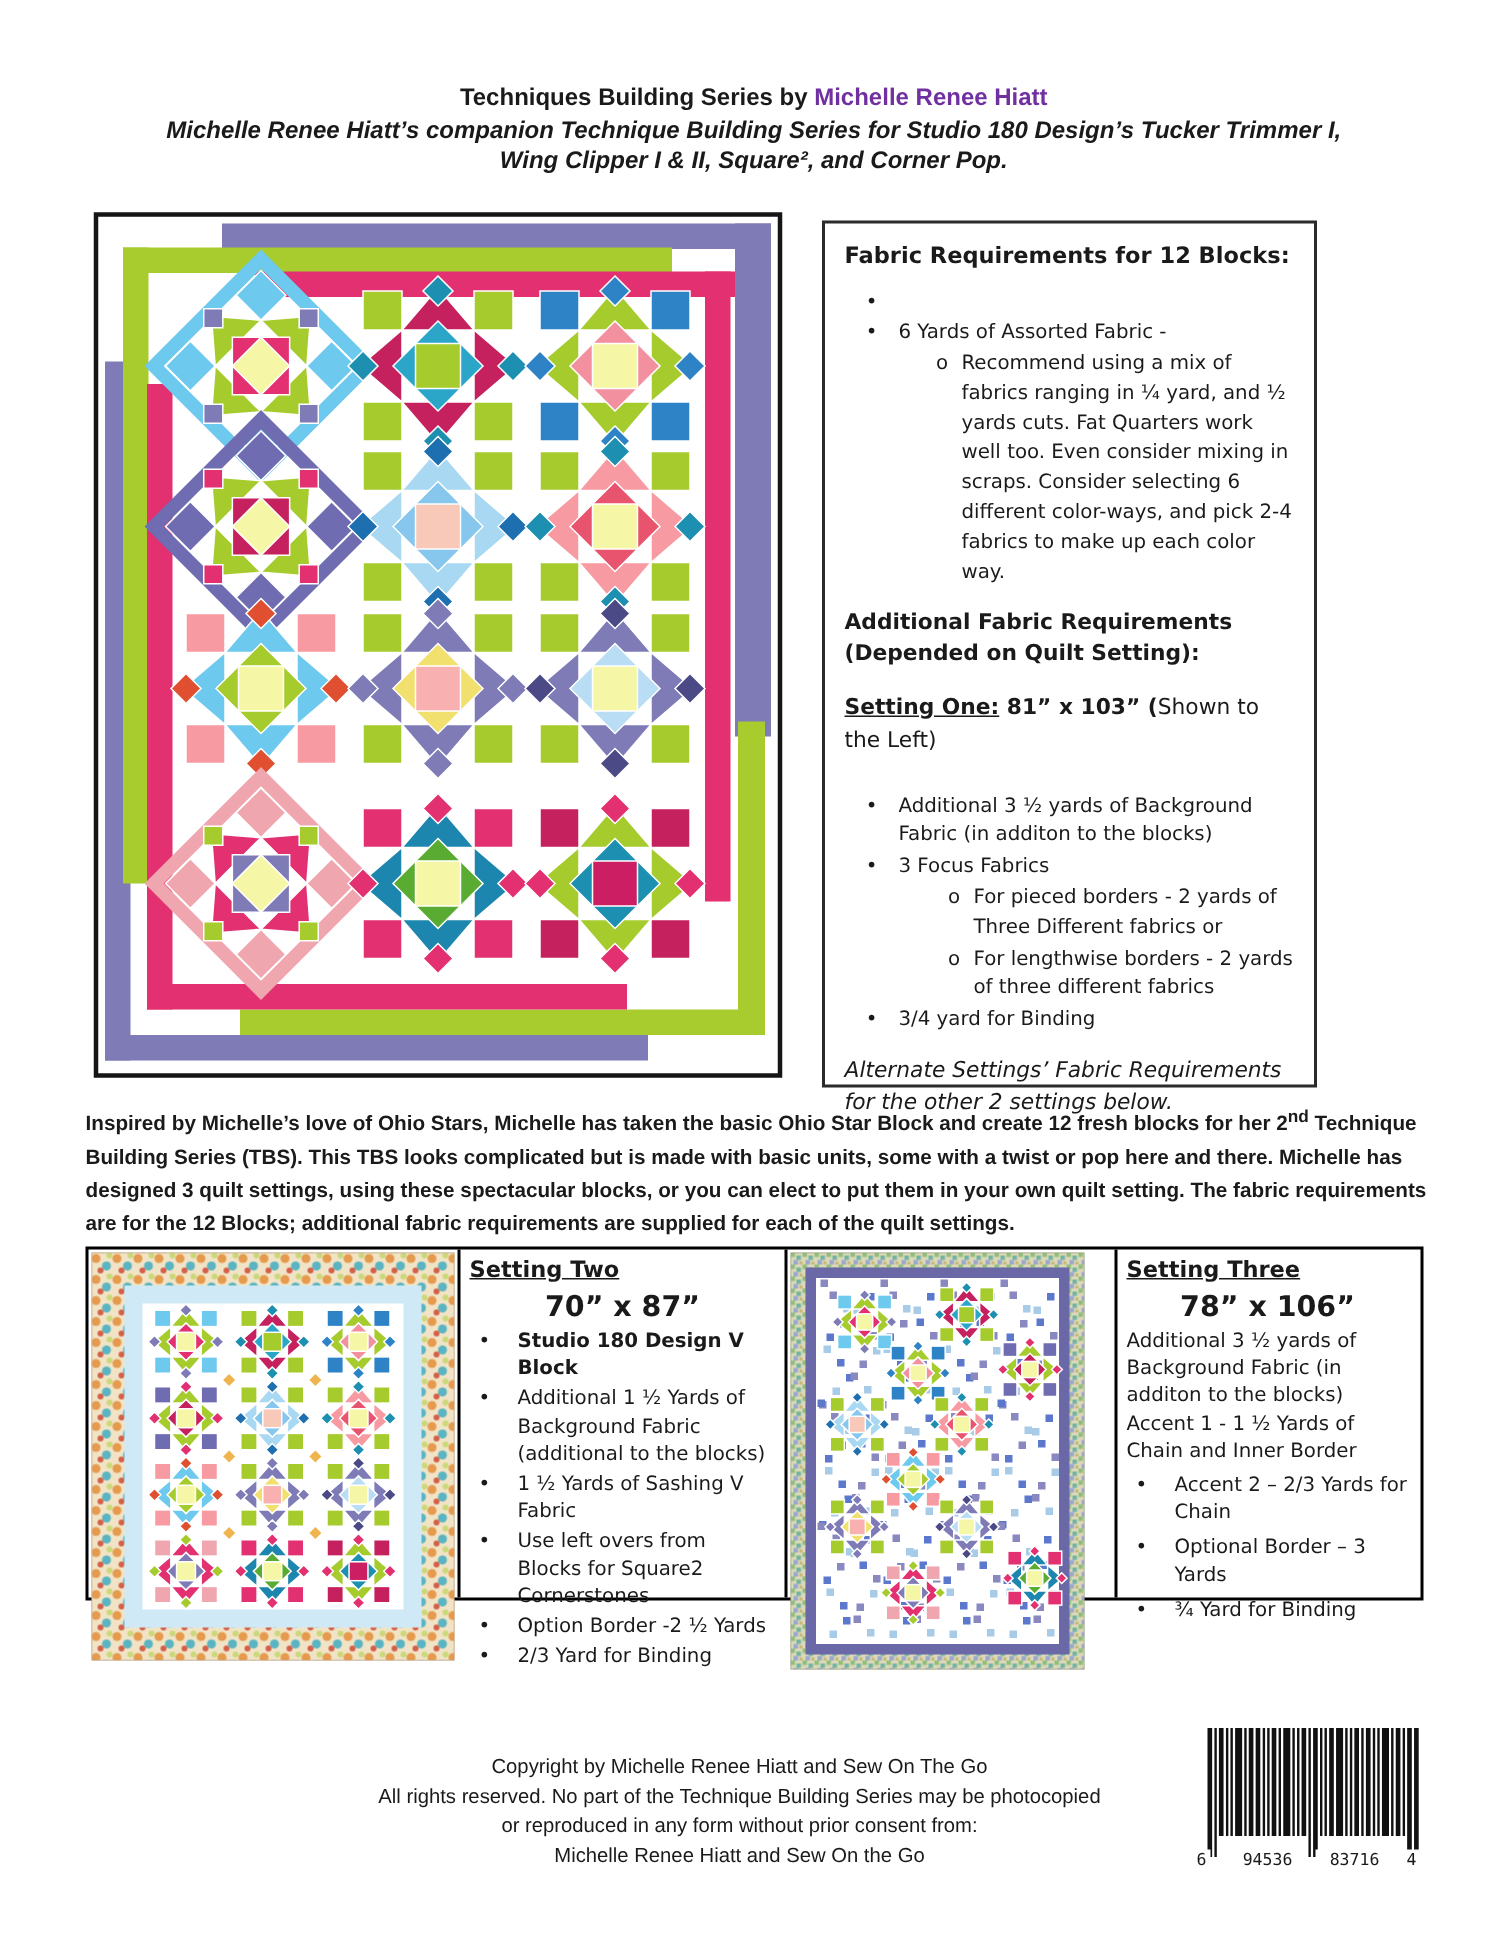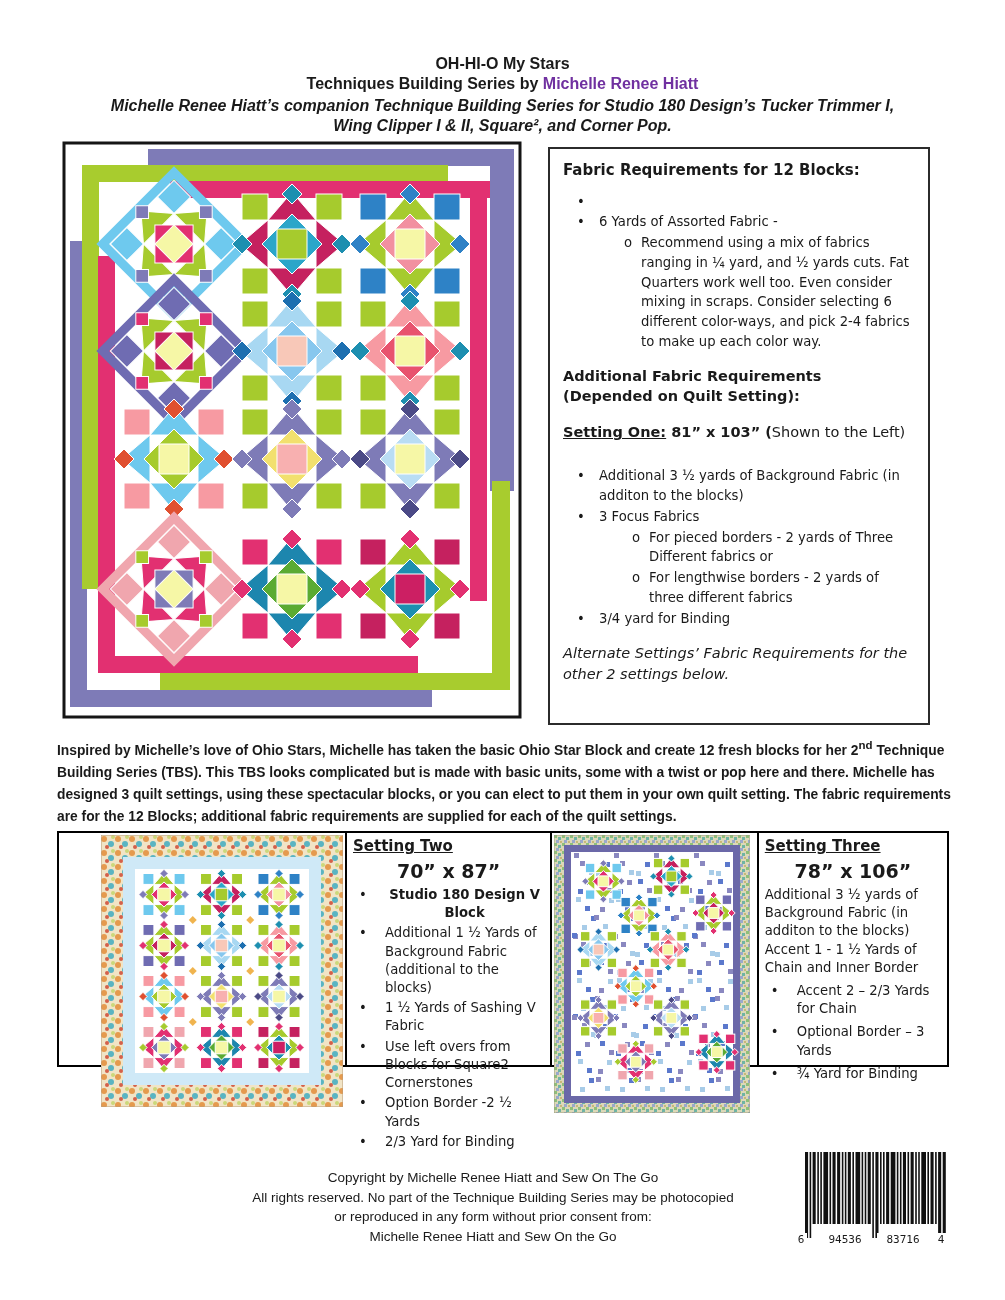--- a/index.html
+++ b/index.html
@@ -7,45 +7,45 @@
         font-family:"Liberation Sans",sans-serif;color:#1a1a1a;}
   
   .hdr{position:absolute;top:55px;left:0;width:100%;text-align:center;}
   .h-title{font-size:16px;font-weight:bold;}
   .h-series{font-size:16px;font-weight:bold;margin-top:2px;}
   .h-author{color:#7030a0;}
   .h-tagline{font-size:16px;font-weight:bold;font-style:italic;width:800px;margin:3px auto 0;line-height:1.25;}
   
   .quilt-main{position:absolute;left:62px;top:141px;width:462px;height:580px;}
   
-  .fabric-box{position:absolute;left:548px;top:147px;width:382px;height:578px;border:2px solid #2b2b2b;
+  .fabric-box{position:absolute;left:548px;top:147px;width:330px;height:578px;border:2px solid #2b2b2b;
       box-sizing:border-box;padding:10px 13px 0 13px;font-family:"DejaVu Sans",sans-serif;
       font-size:13.2px;line-height:1.5;}
   .fb-title{font-size:15px;font-weight:bold;margin-bottom:10px;}
   .fb-subtitle{font-size:14.5px;font-weight:bold;margin-top:14px;line-height:1.4;}
   .s1-head{margin-top:16px;font-size:14.5px;margin-bottom:22px;}
   .ul-b{font-weight:bold;text-decoration:underline;}
   .b{font-weight:bold;}
   .fb-note{font-style:italic;font-size:14.5px;margin-top:14px;line-height:1.45;
       font-family:"DejaVu Sans",sans-serif;}
   
   .b-row{display:flex;margin:1px 0;}
   .b-dot{flex:none;width:36px;text-align:center;}
   .b-text{flex:1;}
-  .bold{font-weight:bold;text-align:center;}
+  .bold{font-weight:bold;}
   .b-row.sub{margin-left:52px;}
   .b-row.sub .b-dot{width:26px;}
   .fb2 .b-row.sub{margin-left:60px;}
   .tight .b-dot{width:26px;text-align:left;padding-left:6px;}
   
   .intro{position:absolute;left:57px;top:736px;width:894px;font-size:13.8px;font-weight:bold;
       line-height:1.6;margin:0;}
   
   .settings-table{position:absolute;left:57px;top:831px;width:892px;height:236px;border:2px solid #000;
-      box-sizing:border-box;display:flex;padding-left:40px;}
+      box-sizing:border-box;display:flex;}
   .cell{box-sizing:border-box;height:100%;}
   .cell.rb{border-right:2px solid #000;}
   .img-cell{padding:2px;}
   .text-cell{padding:3px 6px;font-family:"DejaVu Sans",sans-serif;font-size:13.2px;line-height:1.38;}
   .c1{width:248px;} .c2{width:218px;} .c3{width:220px;} .c4{width:200px;}
   .st-title{font-size:15px;font-weight:bold;text-decoration:underline;}
   .st-size{font-size:19px;font-weight:bold;margin:1px 0 2px 0;text-align:center;}
   .st-intro{margin-bottom:2px;}
   .text-cell .b-row{margin:2px 0;}
   .s3list .b-row{margin:5px 0;}
@@ -56,21 +56,20 @@
   .bc-digit{position:absolute;font-family:"DejaVu Sans Mono",monospace;font-size:11px;bottom:8px;
       background:#fff;text-align:center;}
   svg{display:block;}
 </style>
 </head>
 <body>
 
 <div class="page">
 
   <div class="hdr">
-    <div class="h-title">OH-HI-O My Stars</div>
     <div class="h-series"><span>Techniques Building Series by </span><span class="h-author">Michelle Renee Hiatt</span></div>
     <div class="h-tagline">Michelle Renee Hiatt’s companion Technique Building Series for Studio 180 Design’s Tucker Trimmer I, Wing Clipper I &amp; II, Square², and Corner Pop.</div>
   </div>
 
   <div class="quilt-main" id="quilt1">
       <svg width="462" height="580" viewBox="0 0 462 580" xmlns="http://www.w3.org/2000/svg">
         <rect x="2" y="2" width="456" height="574" fill="#ffffff" stroke="#151515" stroke-width="3"></rect>
         <rect x="86" y="8" width="366" height="17" fill="#7e7bb7"></rect>
         <rect x="428" y="8" width="24" height="342" fill="#7e7bb7"></rect>
         <rect x="8" y="100" width="17" height="466" fill="#7e7bb7"></rect>

